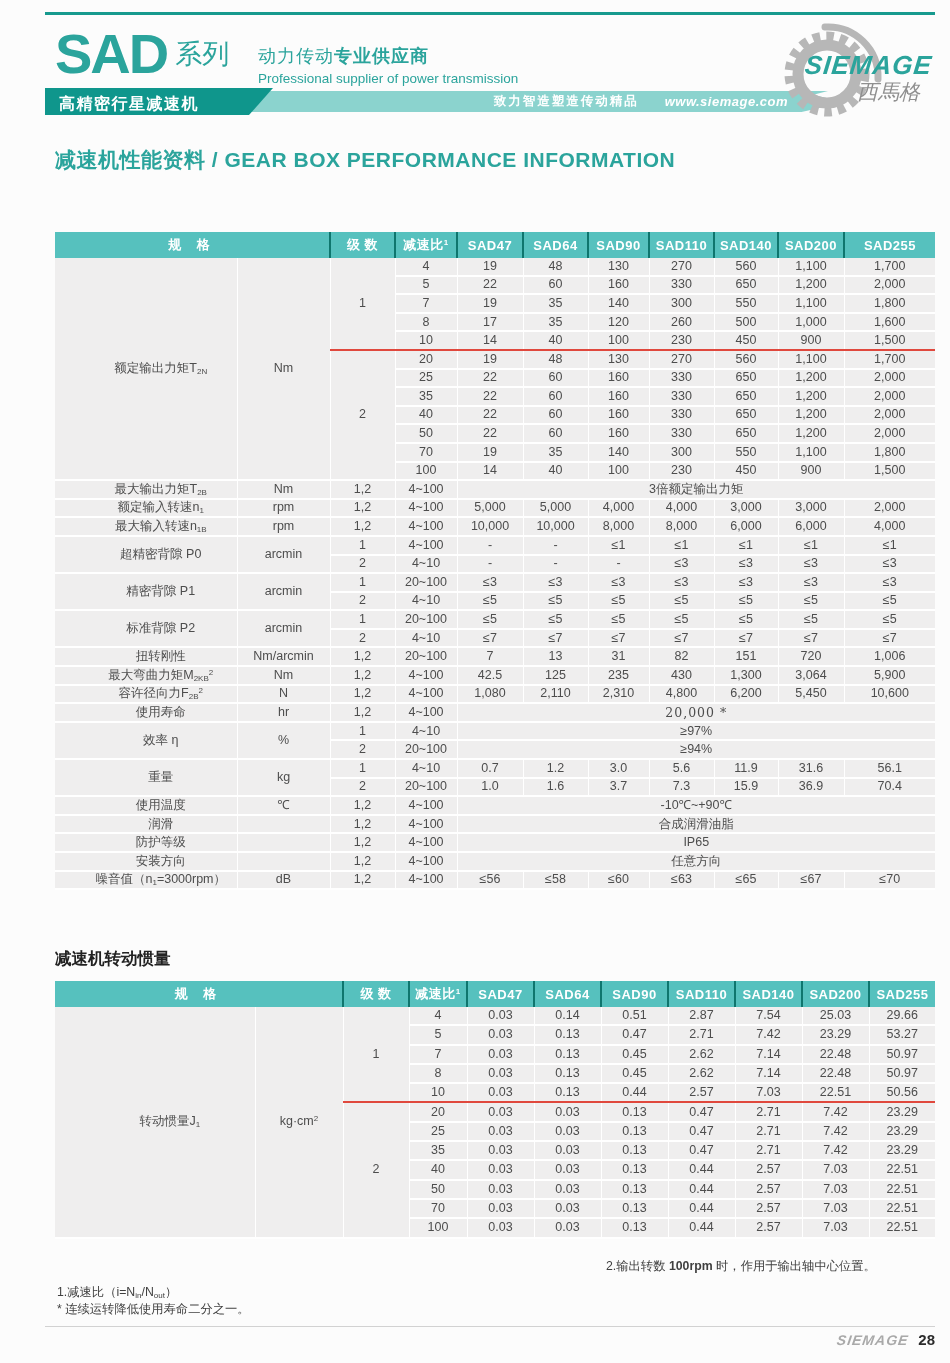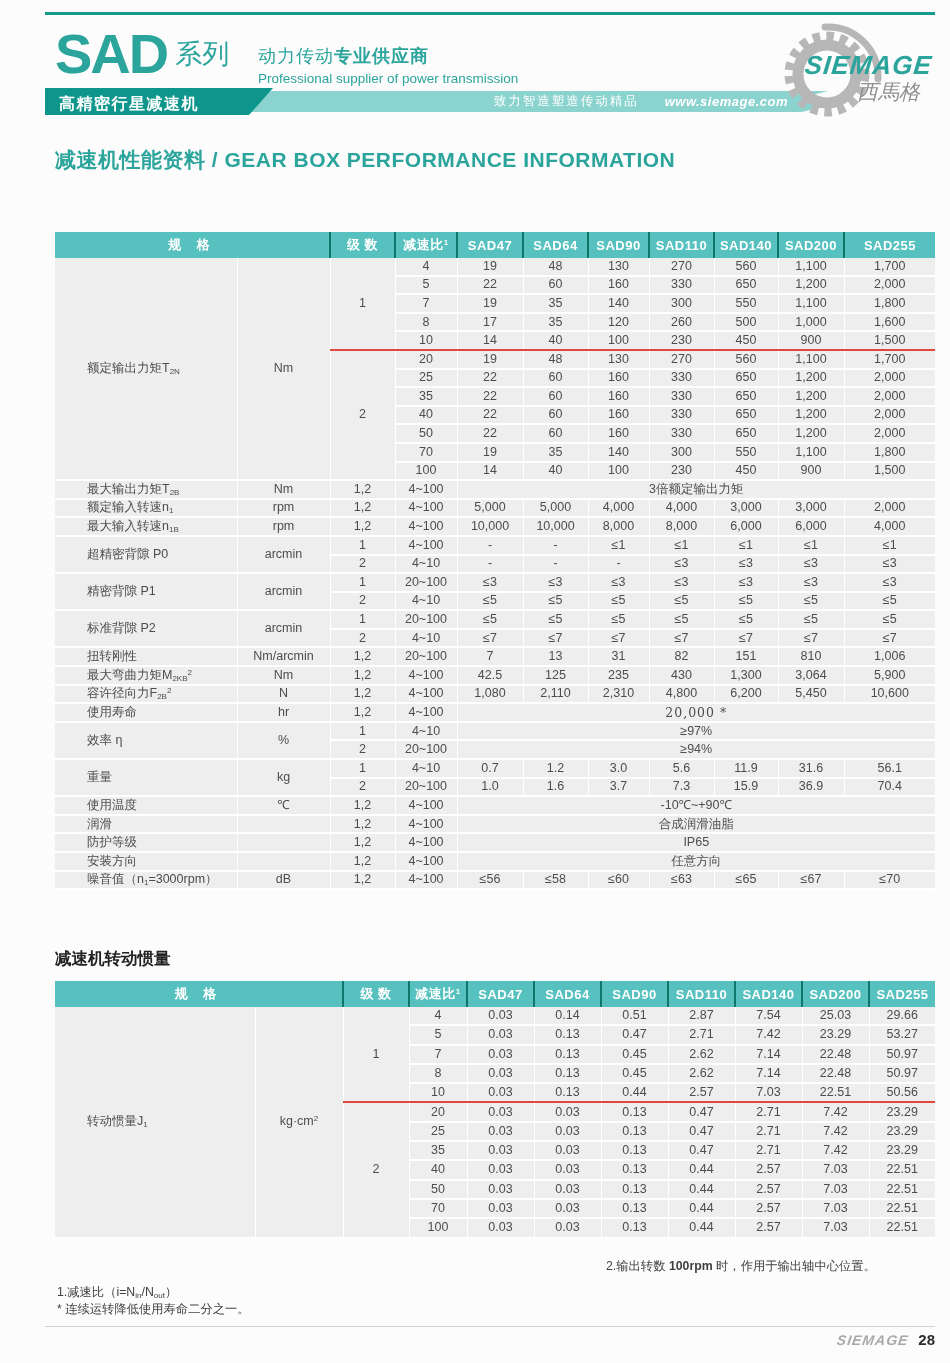--- a/index.html
+++ b/index.html
@@ -12,21 +12,21 @@
   .sad-big{font-size:56px;font-weight:800;letter-spacing:-2px;line-height:60px;}
   .sad-suffix{font-size:27px;font-weight:500;margin-left:8px;}
   .tagline{position:absolute;left:258px;top:44px;color:#2BA49C;}
   .tagline-cn{font-size:18px;letter-spacing:1px;}
   .tagline-cn b{font-weight:800;}
   .tagline-en{font-size:13.5px;margin-top:3px;}
   .banner{position:absolute;left:45px;top:88px;width:790px;height:27px;}
   .banner-light{position:absolute;left:195px;top:3px;width:588px;height:21px;background:#8BD3CE;
       clip-path:polygon(0 0,100% 0,97.5% 18%,100% 36%,96.5% 55%,99.5% 75%,95.5% 100%,0 100%);
       display:flex;align-items:center;justify-content:flex-end;padding-right:40px;box-sizing:border-box;}
-  .banner-light .slogan{color:#fff;font-size:12.5px;font-weight:400;letter-spacing:2px;}
+  .banner-light .slogan{color:#fff;font-size:12.5px;font-weight:700;letter-spacing:2px;}
   .banner-light .url{color:#fff;font-size:13px;font-weight:700;font-style:italic;margin-left:26px;letter-spacing:.5px;text-align:center;}
   .banner-dark{position:absolute;left:0;top:0;width:228px;height:27px;background:#0F968C;
       clip-path:polygon(0 0,100% 0,calc(100% - 24px) 100%,0 100%);
       display:flex;align-items:flex-end;}
   .banner-dark span{color:#fff;font-size:16px;font-weight:800;padding-left:14px;letter-spacing:1.5px;}
   .gear-logo{position:absolute;left:755px;top:22px;width:192px;height:98px;}
   .gear-logo svg{position:absolute;left:0;top:0;}
   .logo-name{position:absolute;left:50px;top:28px;font-size:26px;font-weight:800;font-style:italic;
       color:#2BA49C;letter-spacing:1px;transform:skewX(-6deg);}
   .logo-cn{position:absolute;left:102px;top:56px;font-size:21px;color:#8f8f8f;
@@ -40,21 +40,21 @@
   .tbl-mount{position:absolute;left:55px;width:721px;}
   #perf-mount{top:232px;}
   #inertia-mount{top:981px;}
   .spec-table{border-collapse:collapse;table-layout:fixed;width:880px;}
   .spec-table th{background:#56C1BE;color:#fff;font-size:13px;font-weight:700;height:26px;
       border-left:2px solid #0f766e;padding:0;letter-spacing:.5px;}
   .spec-table th.first{border-left:none;letter-spacing:6px;}
   .spec-table td{background:#EFEEEE;font-size:12.5px;color:#4D4D4D;text-align:center;height:16.6px;
       border-bottom:2px solid #fff;border-left:1px solid #fff;padding:0 2px;line-height:1.05;}
   #inertia-mount .spec-table td{height:17.3px;}
-  .spec-table td.label{text-align:left;padding-left:32px;border-left:none;}
+  .spec-table td.label{text-align:center;padding-left:32px;border-left:none;}
   .spec-table td.red{border-bottom:2px solid #E0483D;}
   .spec-table td.serif{font-family:"DejaVu Serif",serif;letter-spacing:1px;margin-left:36px;}
   .spec-table sub,.seg sub{font-size:8px;vertical-align:-2px;line-height:0;}
   .spec-table sup,.seg sup{font-size:8px;vertical-align:4px;line-height:0;}
 
   
   .fn{font-size:12.3px;color:#3f3f3f;line-height:17px;}
   .footnotes-left{position:absolute;left:57px;top:1284px;}
   .footnotes-right{position:absolute;left:606px;top:1258px;}
   .fn b{font-weight:800;}
@@ -364,21 +364,21 @@
           <tr>
             <td class="label" rowspan="1">扭转刚性</td>
             <td class="unit" rowspan="1">Nm/arcmin</td>
             <td class="stage" rowspan="1">1,2</td>
             <td class="ratio">20~100</td>
             <td class="val">7</td>
             <td class="val">13</td>
             <td class="val">31</td>
             <td class="val">82</td>
             <td class="val">151</td>
-            <td class="val">810</td>
+            <td class="val">720</td>
             <td class="val">1,006</td>
           </tr>
           <tr>
             <td class="label" rowspan="1">最大弯曲力矩M<sub>2KB</sub><sup>2</sup></td>
             <td class="unit" rowspan="1">Nm</td>
             <td class="stage" rowspan="1">1,2</td>
             <td class="ratio">4~100</td>
             <td class="val">42.5</td>
             <td class="val">125</td>
             <td class="val">235</td>

